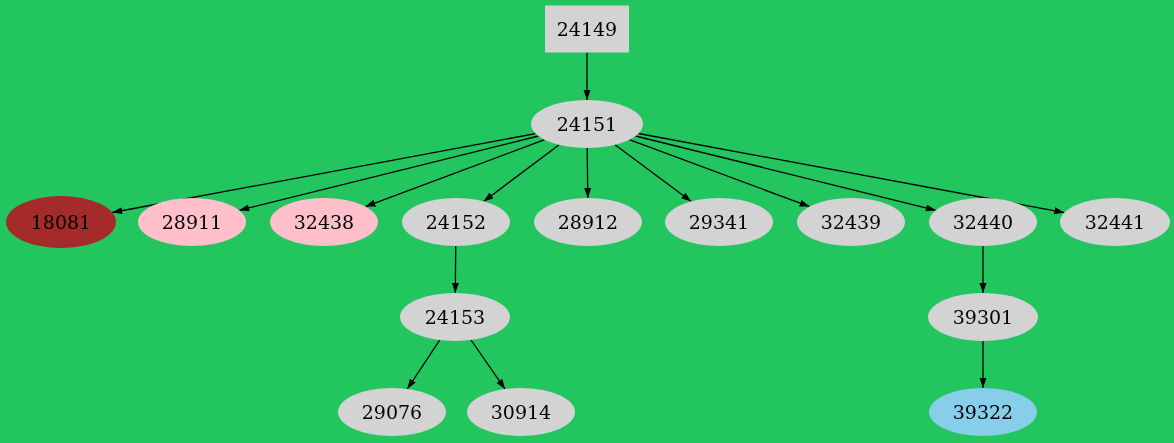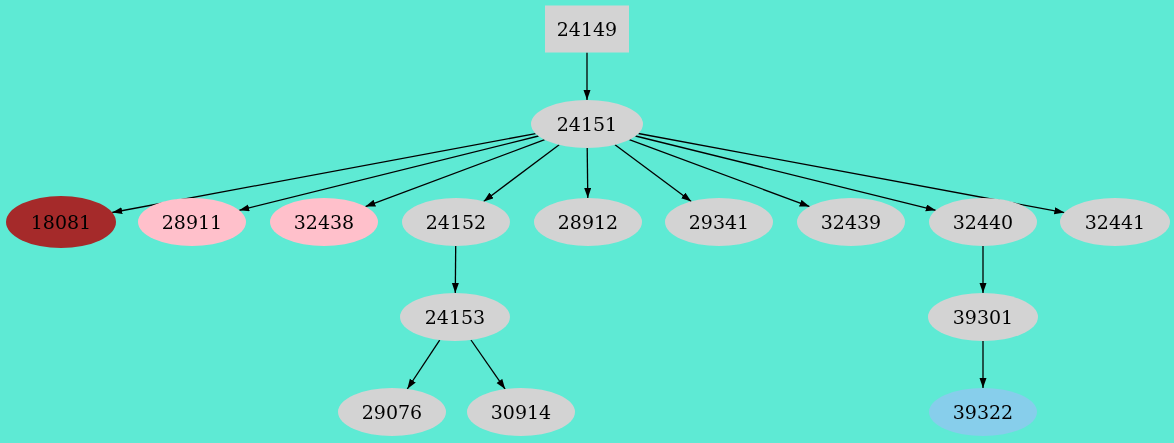--- a/index.html
+++ b/index.html
@@ -4,21 +4,21 @@
 <style>
   html, body {
     margin: 0;
     padding: 0;
     background: #ffffff;
   }
   .graph-wrap {
     position: relative;
     width: 1174px;
     height: 443px;
-    background: #5eead4;
+    background: #22c55e;
     overflow: hidden;
   }
   svg {
     display: block;
   }
   .edge-line {
     stroke-width: 1.3;
     fill: none;
   }
   .node-label {

